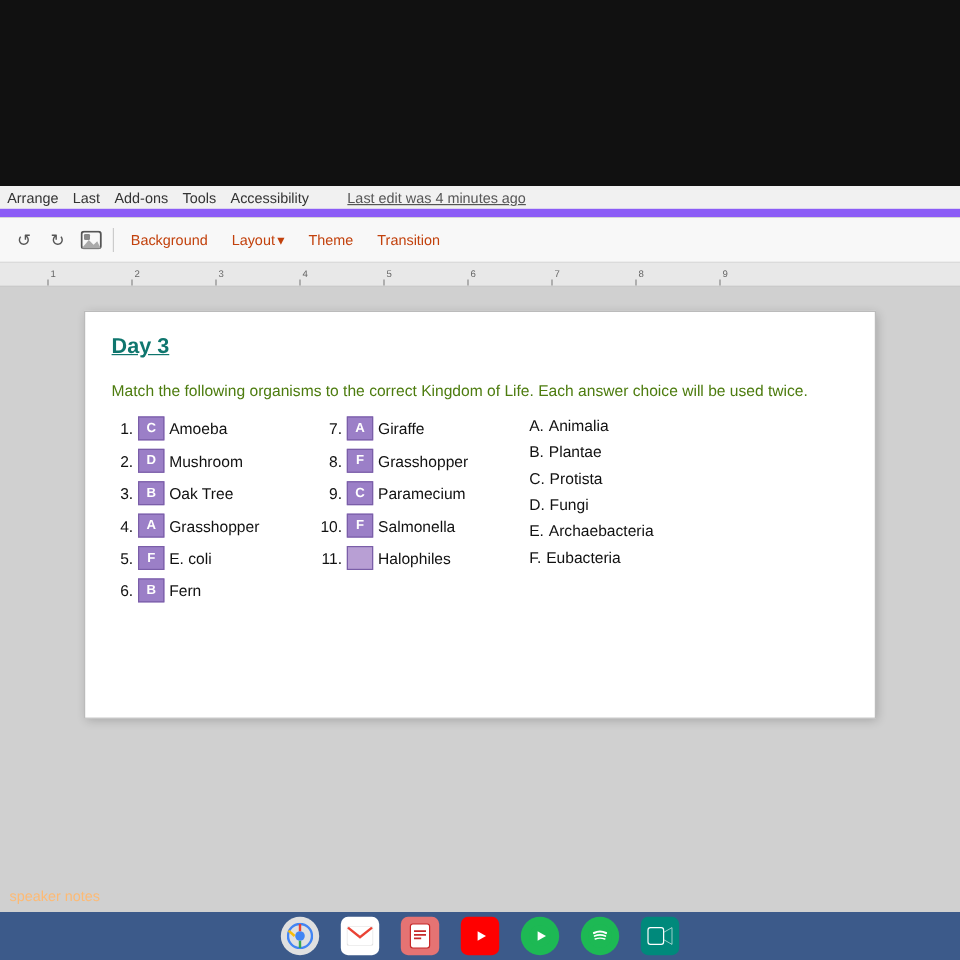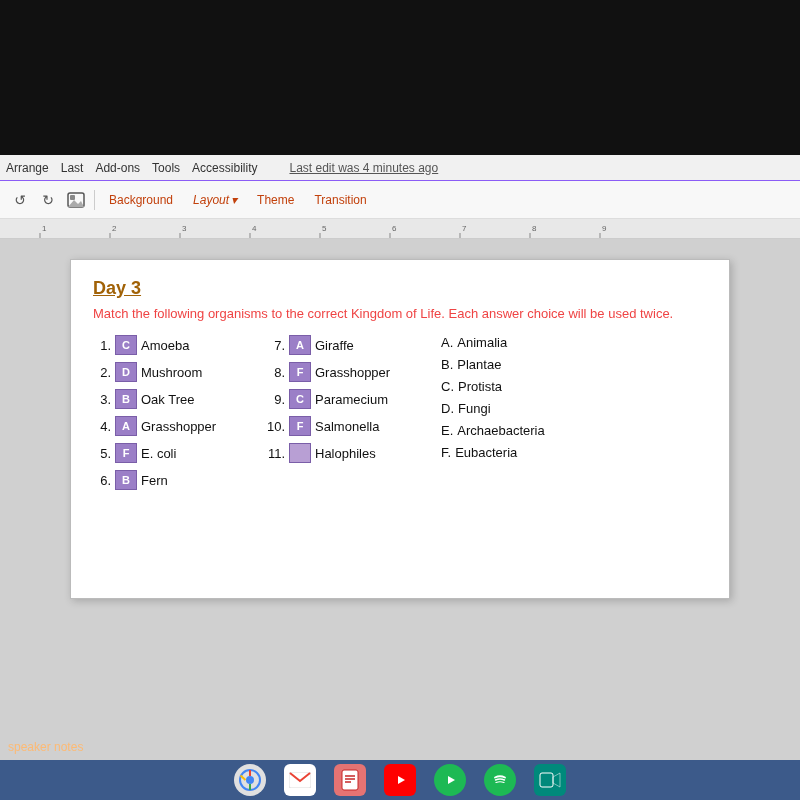--- a/index.html
+++ b/index.html
@@ -17,21 +17,21 @@
       width: 100%;
       height: 155px;
       background: #111;
     }
 
     
     .menu-bar {
       width: 100%;
       height: 26px;
       background: #f1f1f1;
-      border-bottom: 1px solid #8b5cf6;
+      border-bottom: 7px solid #8b5cf6;
       display: flex;
       align-items: center;
       padding: 0 6px;
       gap: 12px;
     }
     .menu-bar span {
       font-size: 12px;
       color: #333;
       cursor: pointer;
     }
@@ -75,21 +75,20 @@
       align-items: center;
       justify-content: center;
       cursor: pointer;
       font-size: 14px;
       color: #555;
     }
     .layout-btn {
       display: flex;
       align-items: center;
       gap: 2px;
-      font-style: italic;
     }
     .layout-btn span { font-size: 12px; }
 
     
     .ruler {
       width: 100%;
       height: 20px;
       background: #e8e8e8;
       border-bottom: 1px solid #ccc;
       position: relative;
@@ -114,28 +113,28 @@
       min-height: 340px;
       background: #fff;
       border: 1px solid #bbb;
       padding: 18px 22px 18px 22px;
       box-shadow: 2px 2px 8px rgba(0,0,0,0.2);
     }
 
     .slide-title {
       font-size: 18px;
       font-weight: bold;
-      color: #a16207;
-      margin-bottom: 6px;
+      color: #0f766e;
+      margin-bottom: 18px;
       text-decoration: underline;
     }
 
     .slide-instruction {
       font-size: 13px;
-      color: #ef4444;
+      color: #4d7c0f;
       margin-bottom: 12px;
       line-height: 1.4;
     }
 
     .q-item {
       display: flex;
       align-items: center;
       gap: 4px;
       font-size: 13px;
       color: #111;

